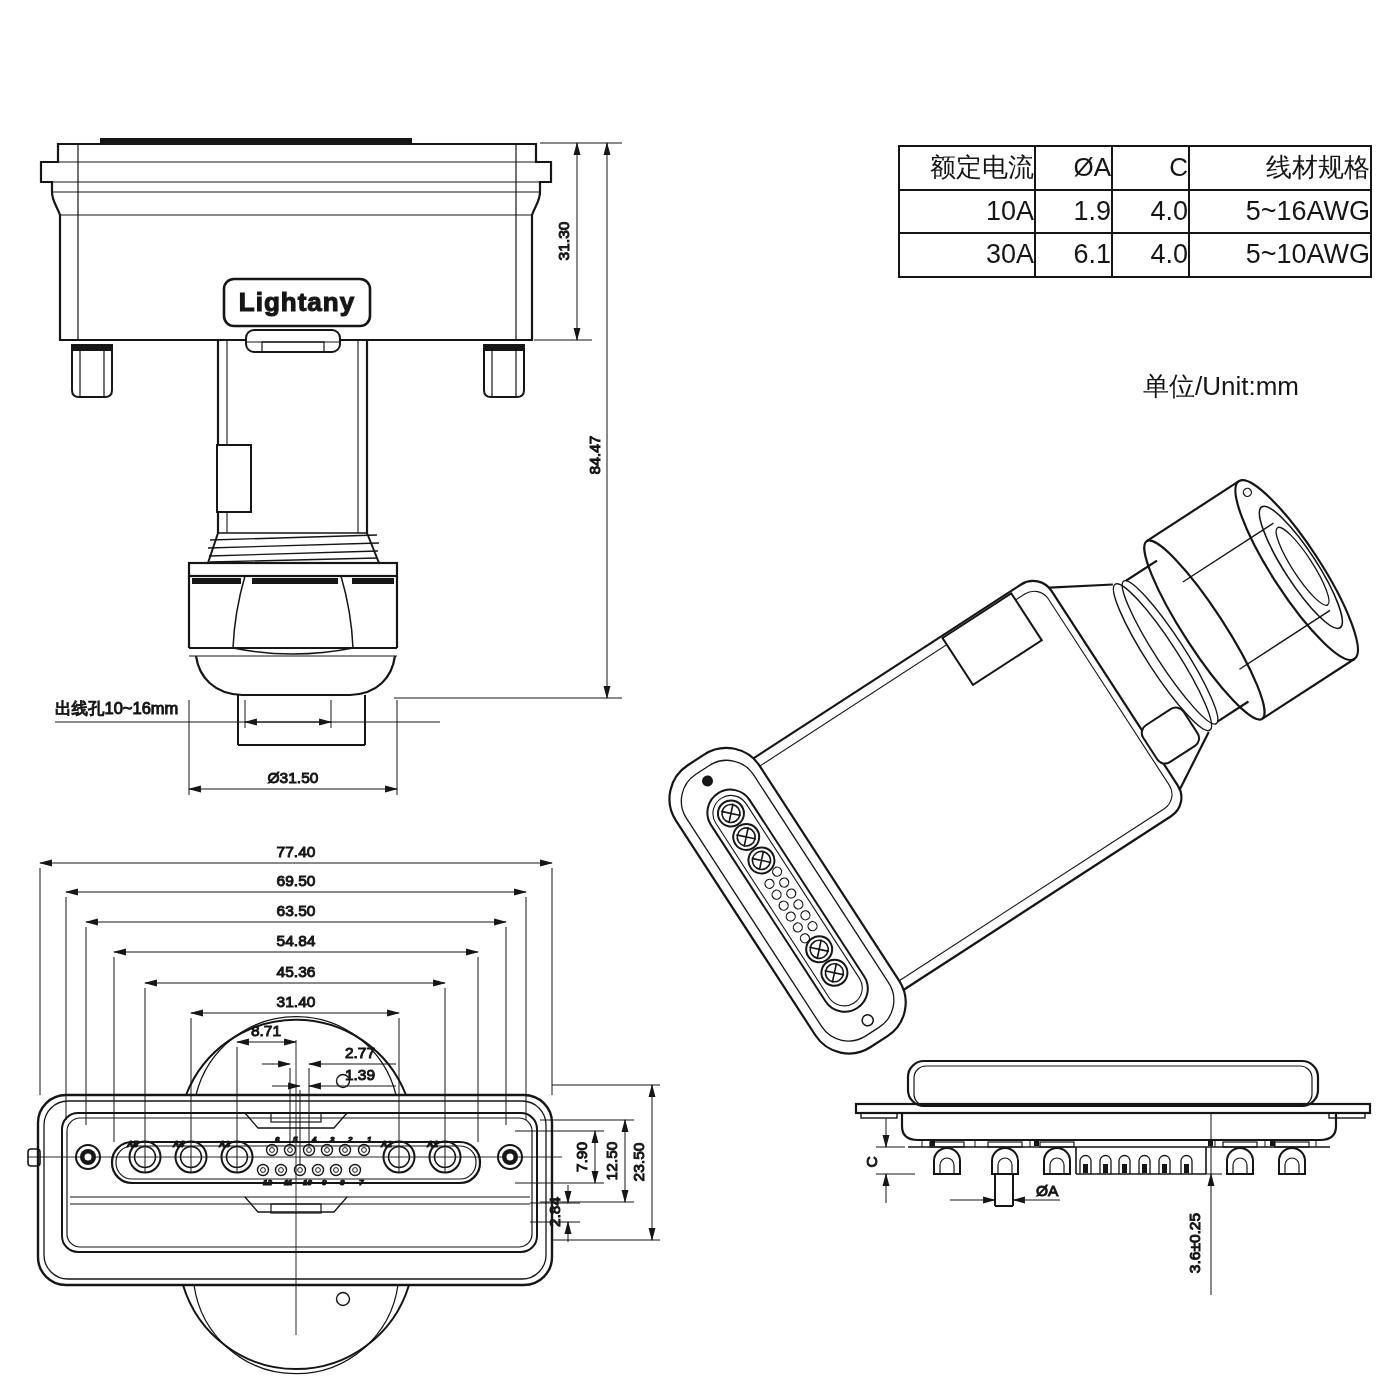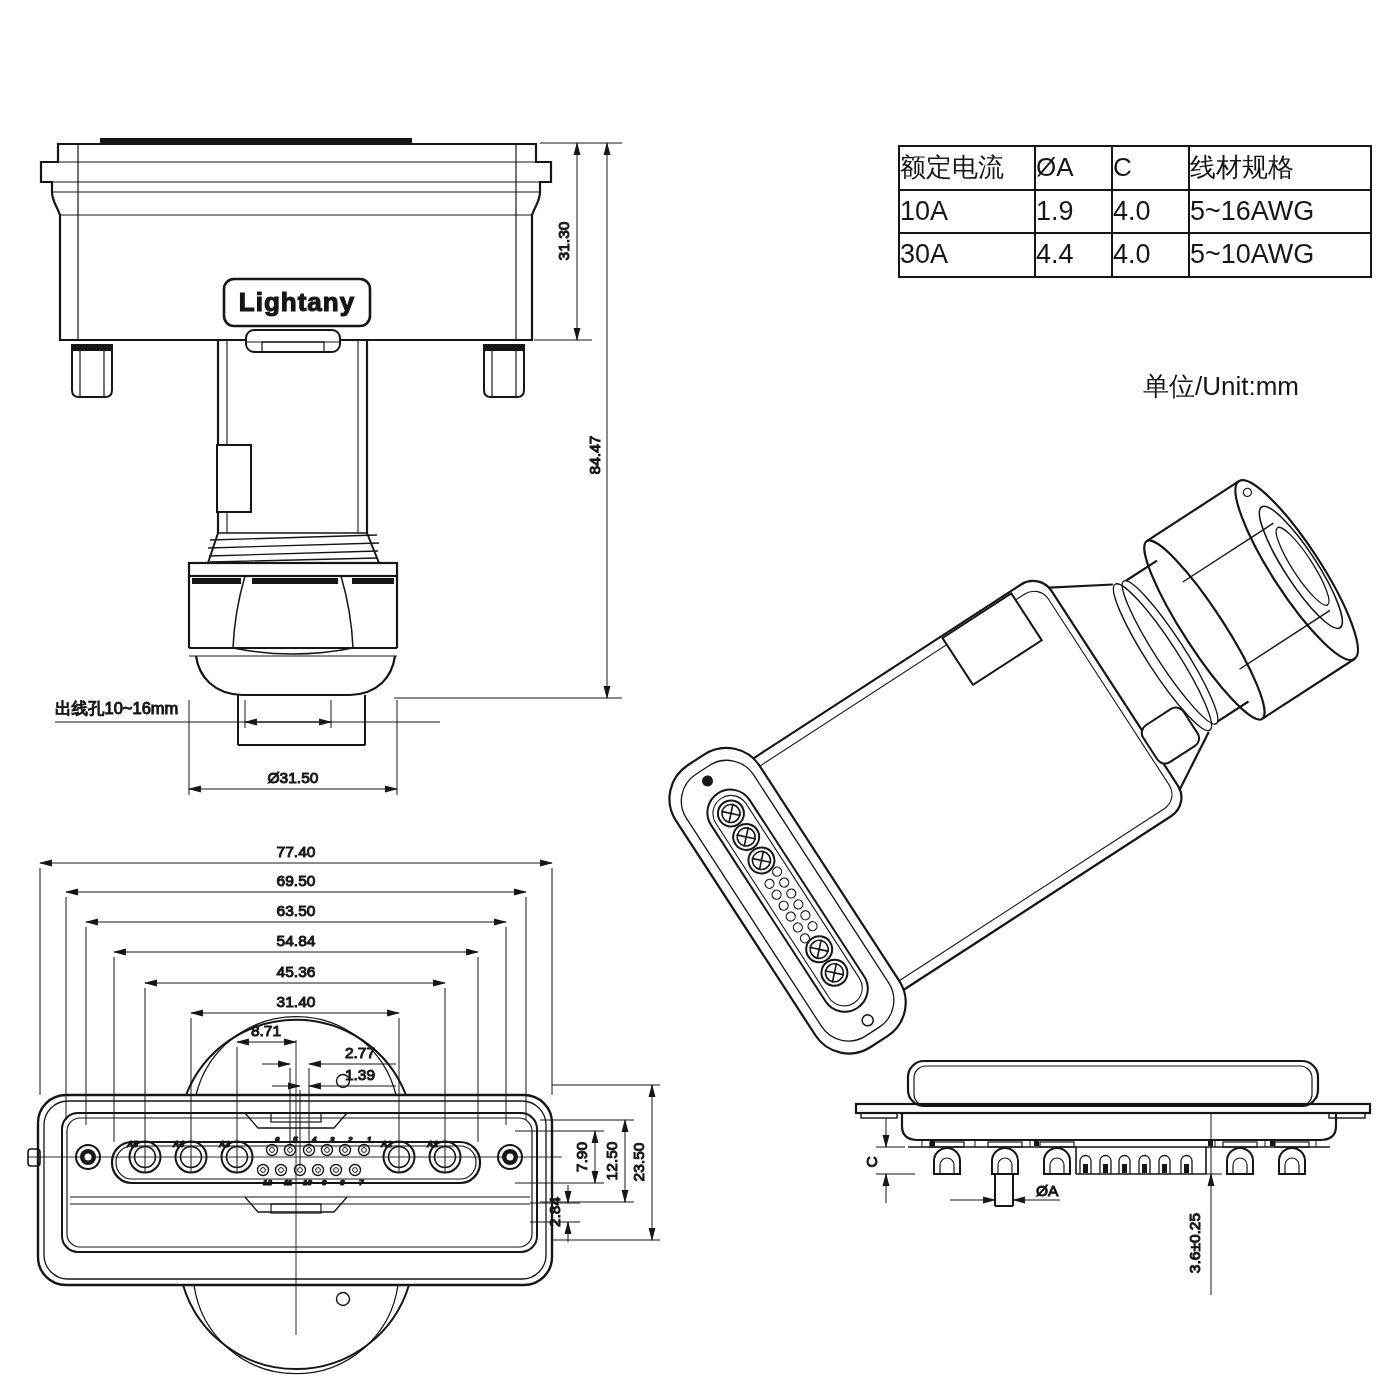--- a/index.html
+++ b/index.html
@@ -9,21 +9,21 @@
   svg text{font-family:"Liberation Sans", sans-serif;fill:#161616;}
   .dim{font-size:15.5px;}
   .dimcn{font-size:16.5px;}
   .pinlbl{font-size:8px;font-style:italic;font-weight:bold;}
   .alfa{font-size:8.5px;font-style:italic;font-weight:bold;}
   .logo-t{font-size:26px;font-weight:bold;letter-spacing:1px;}
   .wm{font-size:58px;font-weight:bold;opacity:0.06;}
   
   .spec{position:absolute;left:898px;top:145px;width:464px;border-collapse:collapse;
         table-layout:fixed;}
-  .spec td,.spec th{border:2px solid #161616;text-align:left;vertical-align:middle;
+  .spec td,.spec th{border:2px solid #161616;text-align:right;vertical-align:middle;
         height:41.5px;font-weight:normal;padding:0;font-size:27px;color:#161616;}
   .spec th{font-size:26px;}
   .c0{width:134px;}.c1{width:75px;}.c2{width:75px;}.c3{width:180px;}
   .unit-note{position:absolute;left:1080px;top:369px;width:282px;text-align:center;
         font-size:26px;color:#161616;}
 </style>
 </head>
 <body>
 
 <div class="canvas">
@@ -504,21 +504,21 @@
       <th class="c3">线材规格</th>
     </tr>
     <tr>
       <td>10A</td>
       <td>1.9</td>
       <td>4.0</td>
       <td>5~16AWG</td>
     </tr>
     <tr>
       <td>30A</td>
-      <td>4.4</td>
+      <td>6.1</td>
       <td>4.0</td>
       <td>5~10AWG</td>
     </tr>
   </tbody>
     </table>
   <div class="unit-note">单位/Unit:mm</div>
 
 </div>
 
 </body></html>

